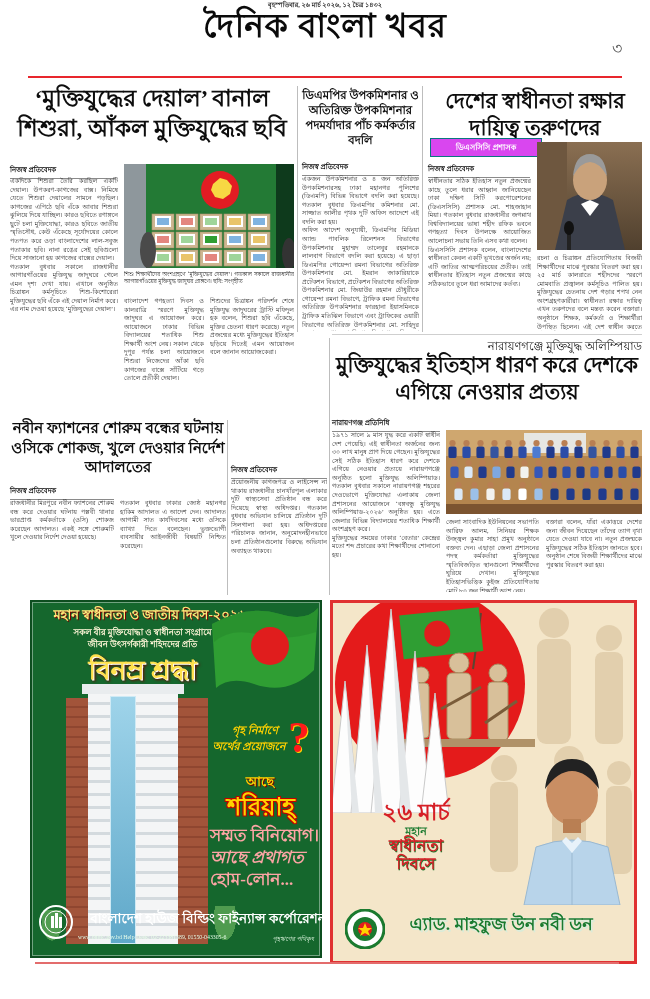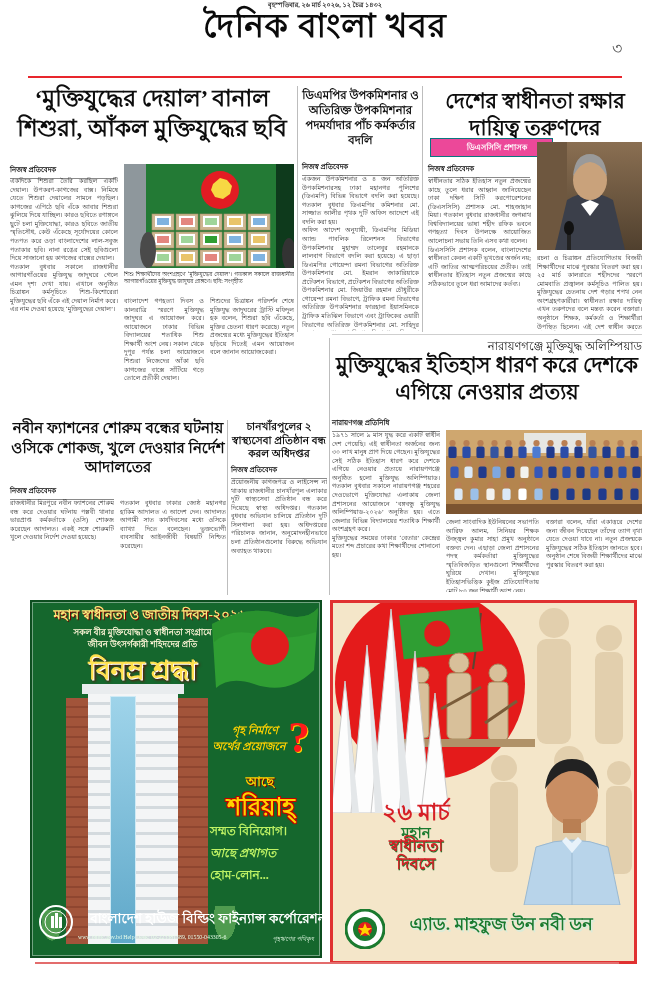--- a/index.html
+++ b/index.html
@@ -7,41 +7,41 @@
         font-family:"Liberation Serif","DejaVu Serif",serif;color:#1a1a1a;}
   .abs{position:absolute;}
   .ctr{text-align:center;}
   .hl{font-weight:bold;color:#0d0d0d;line-height:1.3;}
   .byline{font-size:7px;font-weight:bold;color:#111;border-bottom:0.5px solid #8a8a8a;padding-bottom:2px;}
   .body-txt{font-size:6.3px;line-height:1.36;text-align:justify;color:#2b2b2b;overflow:hidden;white-space:pre-line;}
   .caption{font-size:5.6px;line-height:1.3;color:#222;text-align:justify;}
   .kicker{font-size:11.5px;color:#111;text-align:right;}
   .vline{width:1px;background:#bdbdbd;}
   .hline{height:1px;background:#cfcfcf;}
-  .badge{background:#ec4899;border:1.5px solid #0a7680;color:#fff;font-size:8px;font-weight:bold;
-         display:flex;align-items:center;justify-content:center;padding-left:11px;}
+  .badge{background:#d946ef;border:1.5px solid #0a7680;color:#fff;font-size:8px;font-weight:bold;
+         display:flex;align-items:center;justify-content:center;}
   .photo{overflow:hidden;background:#ccc;}
   
   #ad-left{background:#15672d;box-shadow:inset 0 0 0 2px #0d4d1f, inset 0 0 0 3px rgba(255,255,255,.4);overflow:hidden;}
   .adl-title{font-size:13px;font-weight:bold;color:#ffe97a;text-shadow:1px 1px 0 #7a0000;}
   .adl-sub{font-size:8.6px;font-weight:bold;color:#fff6d8;}
   .adl-tribute{font-size:26px;font-weight:bold;color:#ffe14d;text-shadow:1px 1px 0 #fff,2px 2px 3px #6d0000;}
   .adl-q{font-size:11px;font-weight:bold;font-style:italic;color:#ffd200;}
   .adl-ache{font-size:13px;font-weight:bold;color:#ffd200;text-shadow:1px 1px 0 #7a0000;}
   .adl-shariah{font-size:24px;font-weight:bold;color:#ffd200;
      text-shadow:-1px -1px 0 #c00000,1px -1px 0 #c00000,-1px 1px 0 #c00000,1px 1px 0 #c00000;}
-  .adl-line{font-size:12px;font-weight:bold;color:#bef264;}
+  .adl-line{font-size:17px;font-weight:bold;color:#fca5a5;}
   .adl-org{font-size:13.5px;font-weight:bold;color:#fff;}
   .adl-contact{font-size:5.8px;color:#eaffea;}
   .adl-tag{font-size:6.2px;color:#eaffea;font-style:italic;}
   .qmark{font-size:44px;font-weight:bold;color:#ff1a1a;text-shadow:1px 1px 0 #ffd200;}
   
   #ad-right{background:#f4e6c9;border:3px solid #e03131;overflow:hidden;}
   .adr-day1{font-size:23px;font-weight:bold;color:#d61f26;line-height:1;}
-  .adr-day2{font-size:15px;font-weight:bold;color:#1b7a2f;line-height:1.1;}
+  .adr-day2{font-size:11px;font-weight:bold;color:#1b7a2f;line-height:1.1;}
   .adr-day3{font-size:16px;font-weight:bold;color:#d61f26;line-height:1.15;text-shadow:0.5px 0.5px 0 #1b7a2f;}
   .adr-greet{font-size:14px;font-weight:bold;color:#1b7a2f;}
   .adr-name{font-size:17.5px;font-weight:bold;color:#1a7a2e;text-shadow:0 0 1px #fff,1.5px 1.5px 0 #d9ecd9;}
   .adr-title{font-size:9.5px;font-weight:bold;color:#333;}
 </style>
 </head>
 <body>
 
 <div id="page">
 
@@ -225,21 +225,20 @@
     </svg>
   </div>
   <div class="abs body-txt" style="left:446px;top:518px;width:93px;height:74px;">জেলা সাংবাদিক ইউনিয়নের সভাপতি আরিফ আলম, সিনিয়র শিক্ষক উজ্জ্বল কুমার সাহা প্রমুখ অনুষ্ঠানে বক্তব্য দেন। এছাড়া জেলা প্রশাসনের পদস্থ কর্মকর্তারা মুক্তিযুদ্ধের স্মৃতিবিজড়িত স্থানগুলো শিক্ষার্থীদের ঘুরিয়ে দেখান। মুক্তিযুদ্ধের ইতিহাসভিত্তিক কুইজ প্রতিযোগিতায় মোট ৮০ জন শিক্ষার্থী অংশ নেয়।</div>
   <div class="abs body-txt" style="left:546px;top:518px;width:96px;height:74px;">বক্তারা বলেন, যাঁরা একাত্তরে দেশের জন্য জীবন দিয়েছেন তাঁদের ত্যাগ বৃথা যেতে দেওয়া যাবে না। নতুন প্রজন্মকে মুক্তিযুদ্ধের সঠিক ইতিহাস জানতে হবে। অনুষ্ঠান শেষে বিজয়ী শিক্ষার্থীদের মাঝে পুরস্কার বিতরণ করা হয়।</div>
 
   <div class="abs ctr hl" style="left:10px;top:419px;width:216px;font-size:15px;">নবীন ফ্যাশনের শোরুম বন্ধের ঘটনায় ওসিকে শোকজ, খুলে দেওয়ার নির্দেশ আদালতের</div>
   <div class="abs byline" style="left:10px;top:485px;width:104px;">নিজস্ব প্রতিবেদক</div>
   <div class="abs body-txt" style="left:10px;top:499px;width:104px;height:96px;">রাজধানীর মিরপুরে নবীন ফ্যাশনের শোরুম বন্ধ করে দেওয়ার ঘটনায় পল্লবী থানার ভারপ্রাপ্ত কর্মকর্তাকে (ওসি) শোকজ করেছেন আদালত। একই সঙ্গে শোরুমটি খুলে দেওয়ার নির্দেশ দেওয়া হয়েছে।</div>
   <div class="abs body-txt" style="left:120px;top:499px;width:106px;height:96px;">গতকাল বুধবার ঢাকার জ্যেষ্ঠ মহানগর হাকিম আদালত এ আদেশ দেন। আদালত আগামী সাত কার্যদিবসের মধ্যে ওসিকে ব্যাখ্যা দিতে বলেছেন। ভুক্তভোগী ব্যবসায়ীর আইনজীবী বিষয়টি নিশ্চিত করেছেন।</div>
 
-  <div class="abs ctr hl" style="left:231px;top:420px;width:96px;font-size:10.5px;">চানখাঁরপুলের ২ স্বাস্থ্যসেবা প্রতিষ্ঠান বন্ধ করল অধিদপ্তর</div>
   <div class="abs byline" style="left:231px;top:464px;width:96px;">নিজস্ব প্রতিবেদক</div>
   <div class="abs body-txt" style="left:231px;top:478px;width:96px;height:117px;">প্রয়োজনীয় কাগজপত্র ও লাইসেন্স না থাকায় রাজধানীর চানখাঁরপুল এলাকার দুটি স্বাস্থ্যসেবা প্রতিষ্ঠান বন্ধ করে দিয়েছে স্বাস্থ্য অধিদপ্তর। গতকাল বুধবার অভিযান চালিয়ে প্রতিষ্ঠান দুটি সিলগালা করা হয়। অধিদপ্তরের পরিচালক জানান, অনুমোদনহীনভাবে চলা প্রতিষ্ঠানগুলোর বিরুদ্ধে অভিযান অব্যাহত থাকবে।</div>
 
   <div id="ad-left" class="abs" style="left:30px;top:600px;width:292px;height:358px;">
     <div class="abs ctr adl-title" style="left:0;width:240px;top:5px;">মহান স্বাধীনতা ও জাতীয় দিবস-২০২৬</div>
     <div class="abs ctr adl-sub" style="left:0;width:225px;top:26px;">সকল বীর মুক্তিযোদ্ধা ও স্বাধীনতা  সংগ্রামে</div>
     <div class="abs ctr adl-sub" style="left:0;width:225px;top:38px;">জীবন উৎসর্গকারী শহিদদের প্রতি</div>
     <div class="abs ctr adl-tribute" style="left:0;width:225px;top:50px;">বিনম্র শ্রদ্ধা</div>
 
     <svg class="abs" style="right:2px;top:2px;" width="112" height="102">

